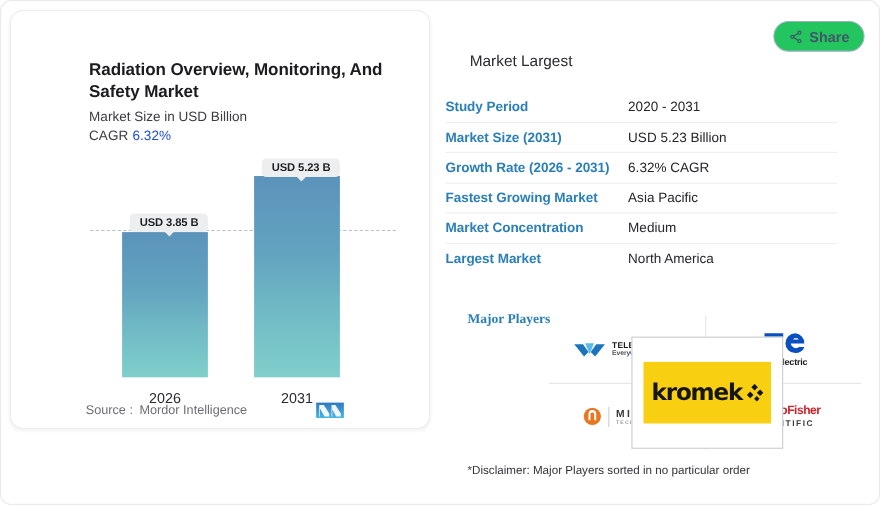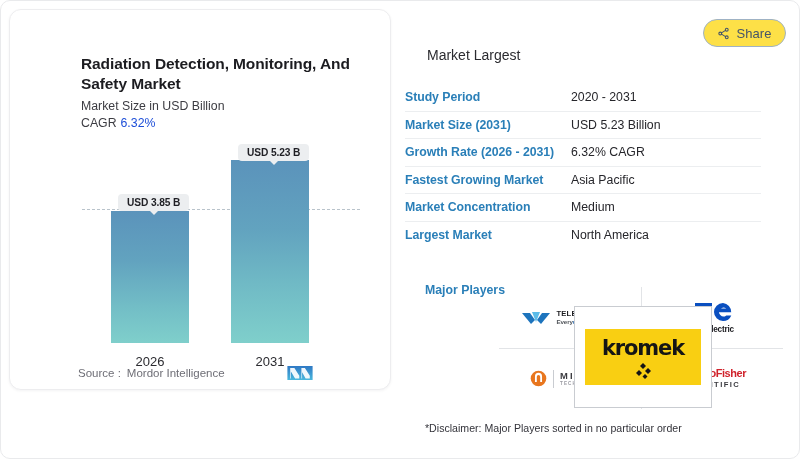--- a/index.html
+++ b/index.html
@@ -18,24 +18,25 @@
     box-sizing:border-box;
     overflow:hidden;
   }
 
   
   .share-btn{
     position:absolute;top:18px;left:702px;
     width:81px;height:26px;
     border:1px solid #9fb2c4;
     border-radius:14px;
-    background:#fde047;
+    background:#22c55e;
     display:flex;align-items:center;justify-content:center;
     gap:6px;
     cursor:pointer;
+    font-weight:bold;
   }
   .share-btn .lbl{
     font-size:13px;color:#44546a;letter-spacing:.1px;
   }
   .share-ico{display:block;}
 
   
   .chart-card{
     position:absolute;left:8px;top:8px;
     width:382px;height:381px;
@@ -125,21 +126,21 @@
     width:166px;flex:0 0 166px;
     font-size:12.3px;color:#2a7fb8;font-weight:600;
     letter-spacing:-.05px;
   }
   .tval{
     font-size:12.3px;color:#26262b;
   }
 
   .major-label{
     position:absolute;left:424px;top:282px;
-    font-size:12.3px;color:#2a7fb8;font-weight:600;
+    font-size:12.3px;color:#2a7fb8;font-weight:600;font-family:Liberation Serif, serif;
   }
 
   
   .players{
     position:absolute;left:498px;top:286px;
     width:284px;height:122px;
   }
   .pg-v{
     position:absolute;left:50%;top:0;width:1px;height:122px;
     background:#e2e4e7;
@@ -163,21 +164,20 @@
     width:136px;height:100px;
     background:#ffffff;
     border:1px solid #c9ccd1;
     display:flex;align-items:center;justify-content:center;
     z-index:3;
   }
   .kromek-inner{
     width:116px;height:56px;background:#f9cf12;
     display:flex;align-items:center;justify-content:center;
     gap:3px;
-    flex-direction:column;
   }
   .kromek-word{
     font-size:21px;font-weight:700;color:#151515;letter-spacing:-1.1px;
     font-family:"DejaVu Sans", sans-serif;
   }
 
   
   .teledyne{display:flex;align-items:center;gap:5px;}
   .tel-txt{line-height:1;}
   .tel-t1{font-size:7.6px;font-weight:700;color:#1b1b1f;letter-spacing:.2px;}
@@ -218,21 +218,21 @@
       <circle cx="6" cy="12" r="2.6"></circle>
       <circle cx="18" cy="19" r="2.6"></circle>
       <line x1="8.3" y1="10.8" x2="15.7" y2="6.2"></line>
       <line x1="8.3" y1="13.2" x2="15.7" y2="17.8"></line>
     </svg>
     <span class="lbl">Share</span>
   </div>
 
   <div class="chart-card">
 
-    <div class="chart-title">Radiation Detection, Monitoring, And Safety Market</div>
+    <div class="chart-title">Radiation Overview, Monitoring, And Safety Market</div>
     <div class="chart-sub">Market Size in USD Billion</div>
     <div class="chart-cagr">
       <span>CAGR</span><span class="val">6.32%</span>
     </div>
 
     <div class="plot">
       <div class="dashline"></div>
 
       <div class="bar b1"></div>
       <div class="bar b2"></div>

